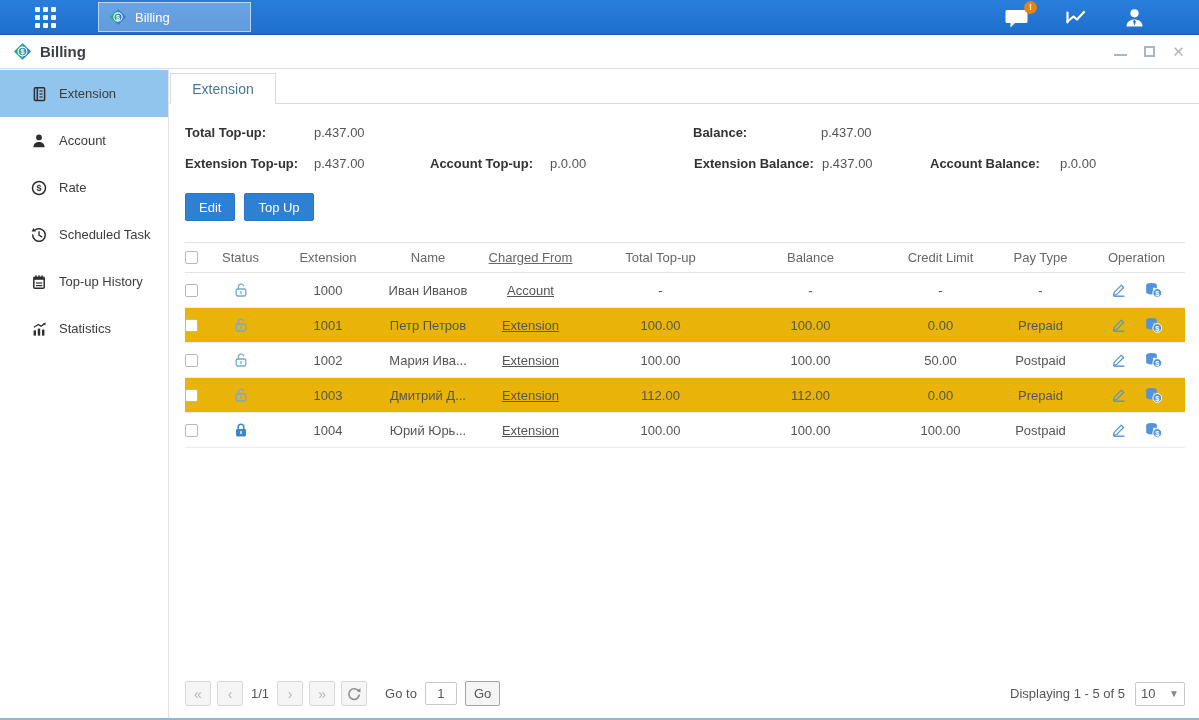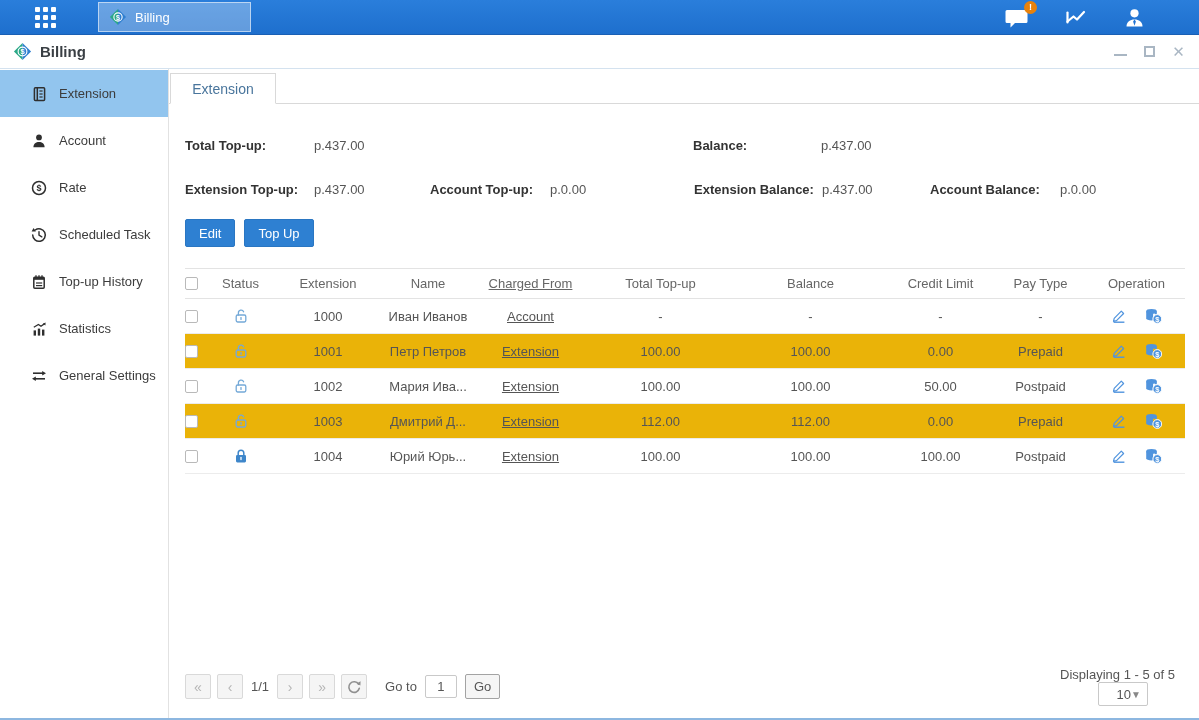--- a/index.html
+++ b/index.html
@@ -47,21 +47,21 @@
 
   
   .tabstrip { height:33px; flex:0 0 33px; display:flex; align-items:flex-end; border-bottom:1px solid #d9d9d9; margin-top:2px; }
   .tab { width:106px; height:31px; margin-left:1px; margin-bottom:-1px; background:#fff;
          border:1px solid #d9d9d9; border-bottom:1px solid #fff;
          display:flex; align-items:center; justify-content:center;
          font-size:14px; color:#49759c; cursor:pointer; }
 
   
   .summary { padding:13px 14px 0 16px; }
-  .sumrow { display:flex; height:31px; align-items:center; font-size:13px;margin-top:13px; }
+  .sumrow { display:flex; height:31px; align-items:center; font-size:13px; }
   .slabel { font-weight:bold; color:#333; }
   .sval { color:#555; }
   .w129{width:129px;} .w379{width:379px;} .w128{width:128px;} .w116{width:116px;}
   .w120{width:120px;} .w144{width:144px;} .w108{width:108px;} .w130{width:130px;}
 
   
   .actions { padding:14px 14px 0 16px; display:flex; gap:9px; }
   .btn-blue { background:#2e80d2; color:#fff; border:1px solid #2a76c2; border-radius:2px;
               font-size:13px; height:28px; padding:0 13px; cursor:pointer; font-family:inherit; }
 
@@ -83,24 +83,24 @@
   .pagination { padding:0 14px 12px 16px; display:flex; align-items:center; }
   .pgbtn { width:26px; height:25px; background:#f5f5f5; border:1px solid #d9d9d9; border-radius:2px;
            display:flex; align-items:center; justify-content:center; color:#b5b5b5; font-size:14px;
            cursor:pointer; margin-right:6px; font-family:inherit; }
   .pgind { margin:0 8px 0 2px; font-size:13px; color:#555; }
   .goto-label { font-size:13px; color:#555; margin:0 8px 0 12px; }
   .goto-input { width:32px; height:23px; border:1px solid #c9c9c9; border-radius:2px; text-align:center;
                 font-size:13px; color:#555; font-family:inherit; }
   .go-btn { margin-left:8px; height:25px; padding:0 8px; background:#f5f5f5; border:1px solid #a3a3a3;
             border-radius:2px; font-size:13px; color:#555; cursor:pointer; font-family:inherit; }
-  .pag-right { margin-left:auto; display:flex; align-items:center;flex-direction:column; }
+  .pag-right { margin-left:auto; display:flex; align-items:center; }
   .displaying { font-size:13px; color:#555; margin-right:10px; }
   .pagesize { width:50px; height:24px; border:1px solid #c9c9c9; border-radius:2px; background:#fff;
-              display:flex; align-items:center; padding:0 18px; font-size:13px; color:#555; cursor:pointer; }
+              display:flex; align-items:center; padding:0 5px; font-size:13px; color:#555; cursor:pointer; }
   .pagesize .caret { margin-left:auto; color:#888; font-size:10px; }
 </style>
 </head>
 <body>
 
 <svg width="0" height="0" style="position:absolute">
   <defs>
     <g id="ic-diamond">
       <polygon points="10,1 1,10 10,19" fill="#2aa887"></polygon>
       <polygon points="10,1 19,10 10,19" fill="#2f7fd0"></polygon>
@@ -275,26 +275,20 @@
         <svg width="16" height="16" viewBox="0 0 16 16">
             <use href="#ic-ledger"></use>
           </svg>
         <span>Top-up History</span>
       </div>
       <div class="side-item">
         <svg width="16" height="16" viewBox="0 0 16 16">
             <use href="#ic-stats"></use>
           </svg>
         <span>Statistics</span>
-      </div>
-      <div class="side-item">
-        <svg width="16" height="16" viewBox="0 0 16 16">
-            <use href="#ic-arrows"></use>
-          </svg>
-        <span>General Settings</span>
       </div>
     </nav>
 
     <main class="main">
 
       <div class="tabstrip">
         <div class="tab">Extension</div>
       </div>
 
       <div class="summary">

